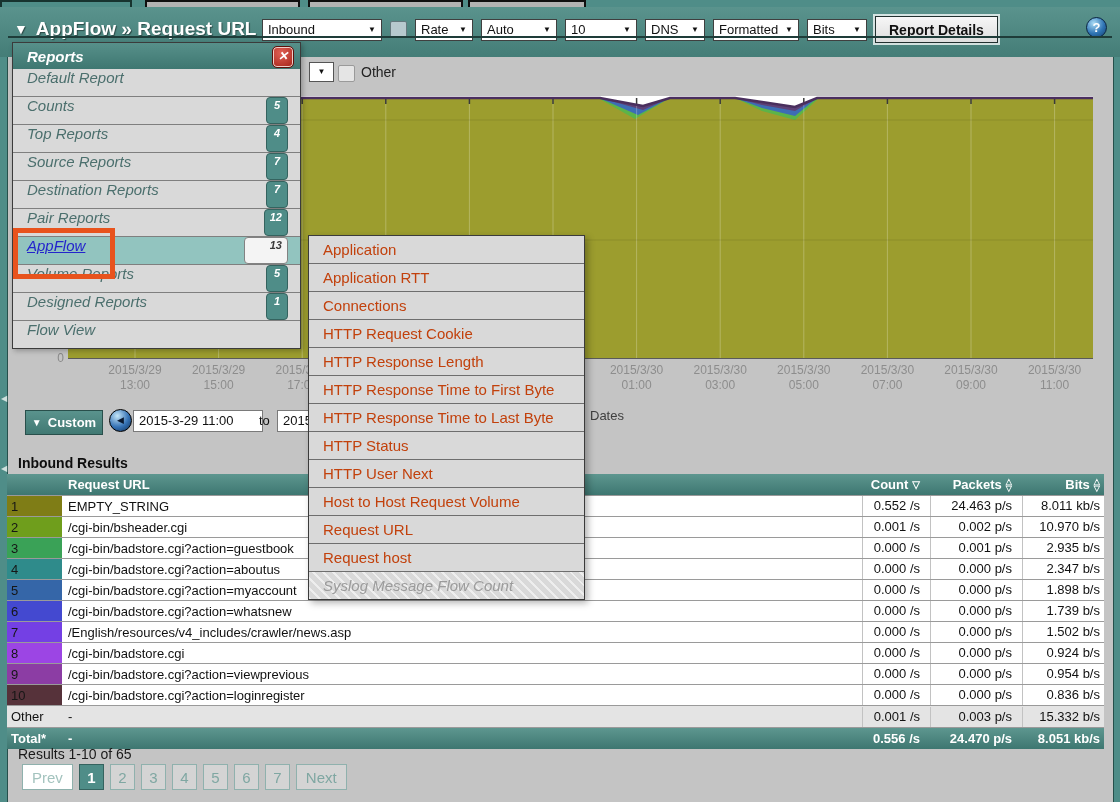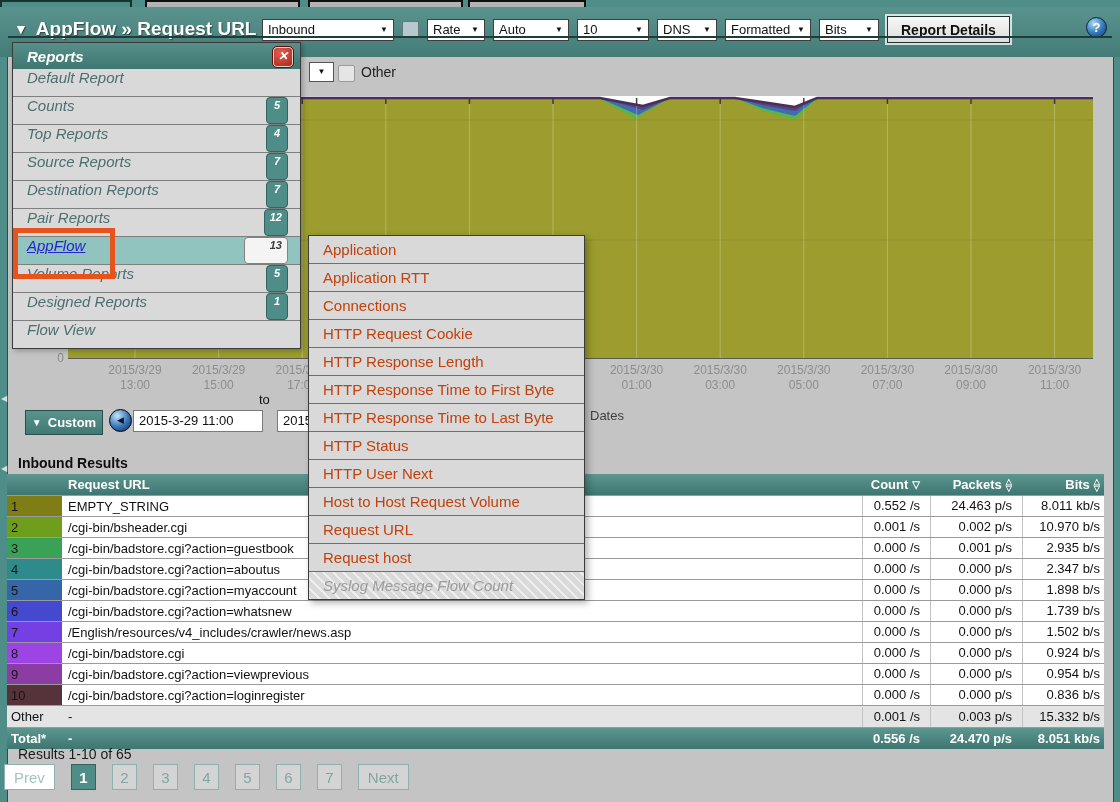--- a/index.html
+++ b/index.html
@@ -79,21 +79,21 @@
     background:linear-gradient(#5a938d,#417973);border:1px solid #294f4b;color:#fff;
     font-size:13px;font-weight:bold;display:flex;align-items:center;justify-content:center;gap:6px;box-sizing:border-box;}
   .custom-btn .tri{font-size:10px;}
   .nav-circle{position:absolute;left:109px;top:409px;width:21px;height:21px;border-radius:50%;
     background:radial-gradient(circle at 35% 28%,#c4e6f8,#3572b5 55%,#0d2c52);border:1px solid #000;
     color:#0a1930;font-size:9px;text-align:center;line-height:21px;}
   .date-input{position:absolute;top:410px;height:20px;background:#fff;border:1px solid #7a7a7a;
     font-size:13px;line-height:20px;padding:0 5px;color:#111;box-sizing:content-box;}
   .di-from{left:133px;width:118px;}
   .di-to{left:277px;width:118px;}
-  .to-label{position:absolute;left:259px;top:392px;font-size:13px;color:#111;}
+  .to-label{position:absolute;left:259px;top:413px;font-size:13px;color:#111;}
   .dates-link{position:absolute;left:590px;top:408px;font-size:13px;color:#404040;}
   
   .results-heading{position:absolute;left:18px;top:455px;font-size:14px;font-weight:bold;color:#0d0d0d;}
   .rtable{position:absolute;left:7px;top:474px;width:1097px;}
   .grid{display:grid;grid-template-columns:55px 800px 68px 92px 1fr;align-items:center;}
   .thead{height:21px;background:linear-gradient(#5d968f,#3e7771);color:#fff;font-weight:bold;font-size:13px;}
   .th-url{padding-left:6px;}
   .th-num{text-align:right;padding-right:10px;display:flex;justify-content:flex-end;align-items:center;gap:4px;}
   .th-bits{padding-right:4px;}
   .sort-one{font-size:10px;}
@@ -102,21 +102,21 @@
   .rank-cell{height:20px;display:flex;align-items:center;padding-left:4px;font-size:13px;color:#161616;box-sizing:border-box;}
   .url-cell{padding-left:6px;white-space:nowrap;overflow:hidden;}
   .num-cell{text-align:right;padding-right:10px;border-left:1px solid #c2c2c2;height:20px;line-height:20px;box-sizing:border-box;padding-left:8px;}
   .num-bits{padding-right:4px;}
   .trow.other{background:#e4e4e4;height:21px;}
   .trow.total{background:linear-gradient(#5d968f,#3e7771);color:#fff;font-weight:bold;height:21px;}
   .trow.total .num-cell{border-left:none;}
   .label-cell{padding-left:4px;font-size:13px;}
   
   .results-text{position:absolute;left:18px;top:746px;font-size:14px;color:#1a1a1a;}
-  .pager{position:absolute;left:4px;top:764px;display:flex;gap:16px;}
+  .pager{position:absolute;left:22px;top:764px;display:flex;gap:6px;}
   .pg-btn{height:26px;box-sizing:border-box;border:1px solid #8fb1ad;background:#d4d4d4;
     color:#7fa7a2;font-size:15px;display:flex;align-items:center;justify-content:center;}
   .pg-num{width:25px;}
   .pg-word{padding:0 9px;}
   .pg-btn.prev{background:#fff;color:#a3c3be;}
   .pg-btn.active{background:#4f8d88;color:#fff;font-weight:bold;border-color:#35635f;}
 </style>
 </head>
 <body>
 
@@ -126,21 +126,21 @@
   <div class="tab gray t2"></div>
   <div class="tab gray t3"></div>
 </div>
 
 <div class="top-band">
   <div class="page-title">
     <span class="tri">▼</span>
     <span>AppFlow » Request URL</span>
   </div>
   <div class="hdr-controls" id="hdr-controls">
-      <div class="hsel" style="width: 132px;">
+      <div class="hsel" style="width: 120px;">
         <span>Inbound</span>
         <span class="arr">▼</span>
       </div>
       <div class="hcheck"></div>
       <div class="hsel" style="width: 58px;">
         <span>Rate</span>
         <span class="arr">▼</span>
       </div>
       <div class="hsel" style="width: 76px;">
         <span>Auto</span>

